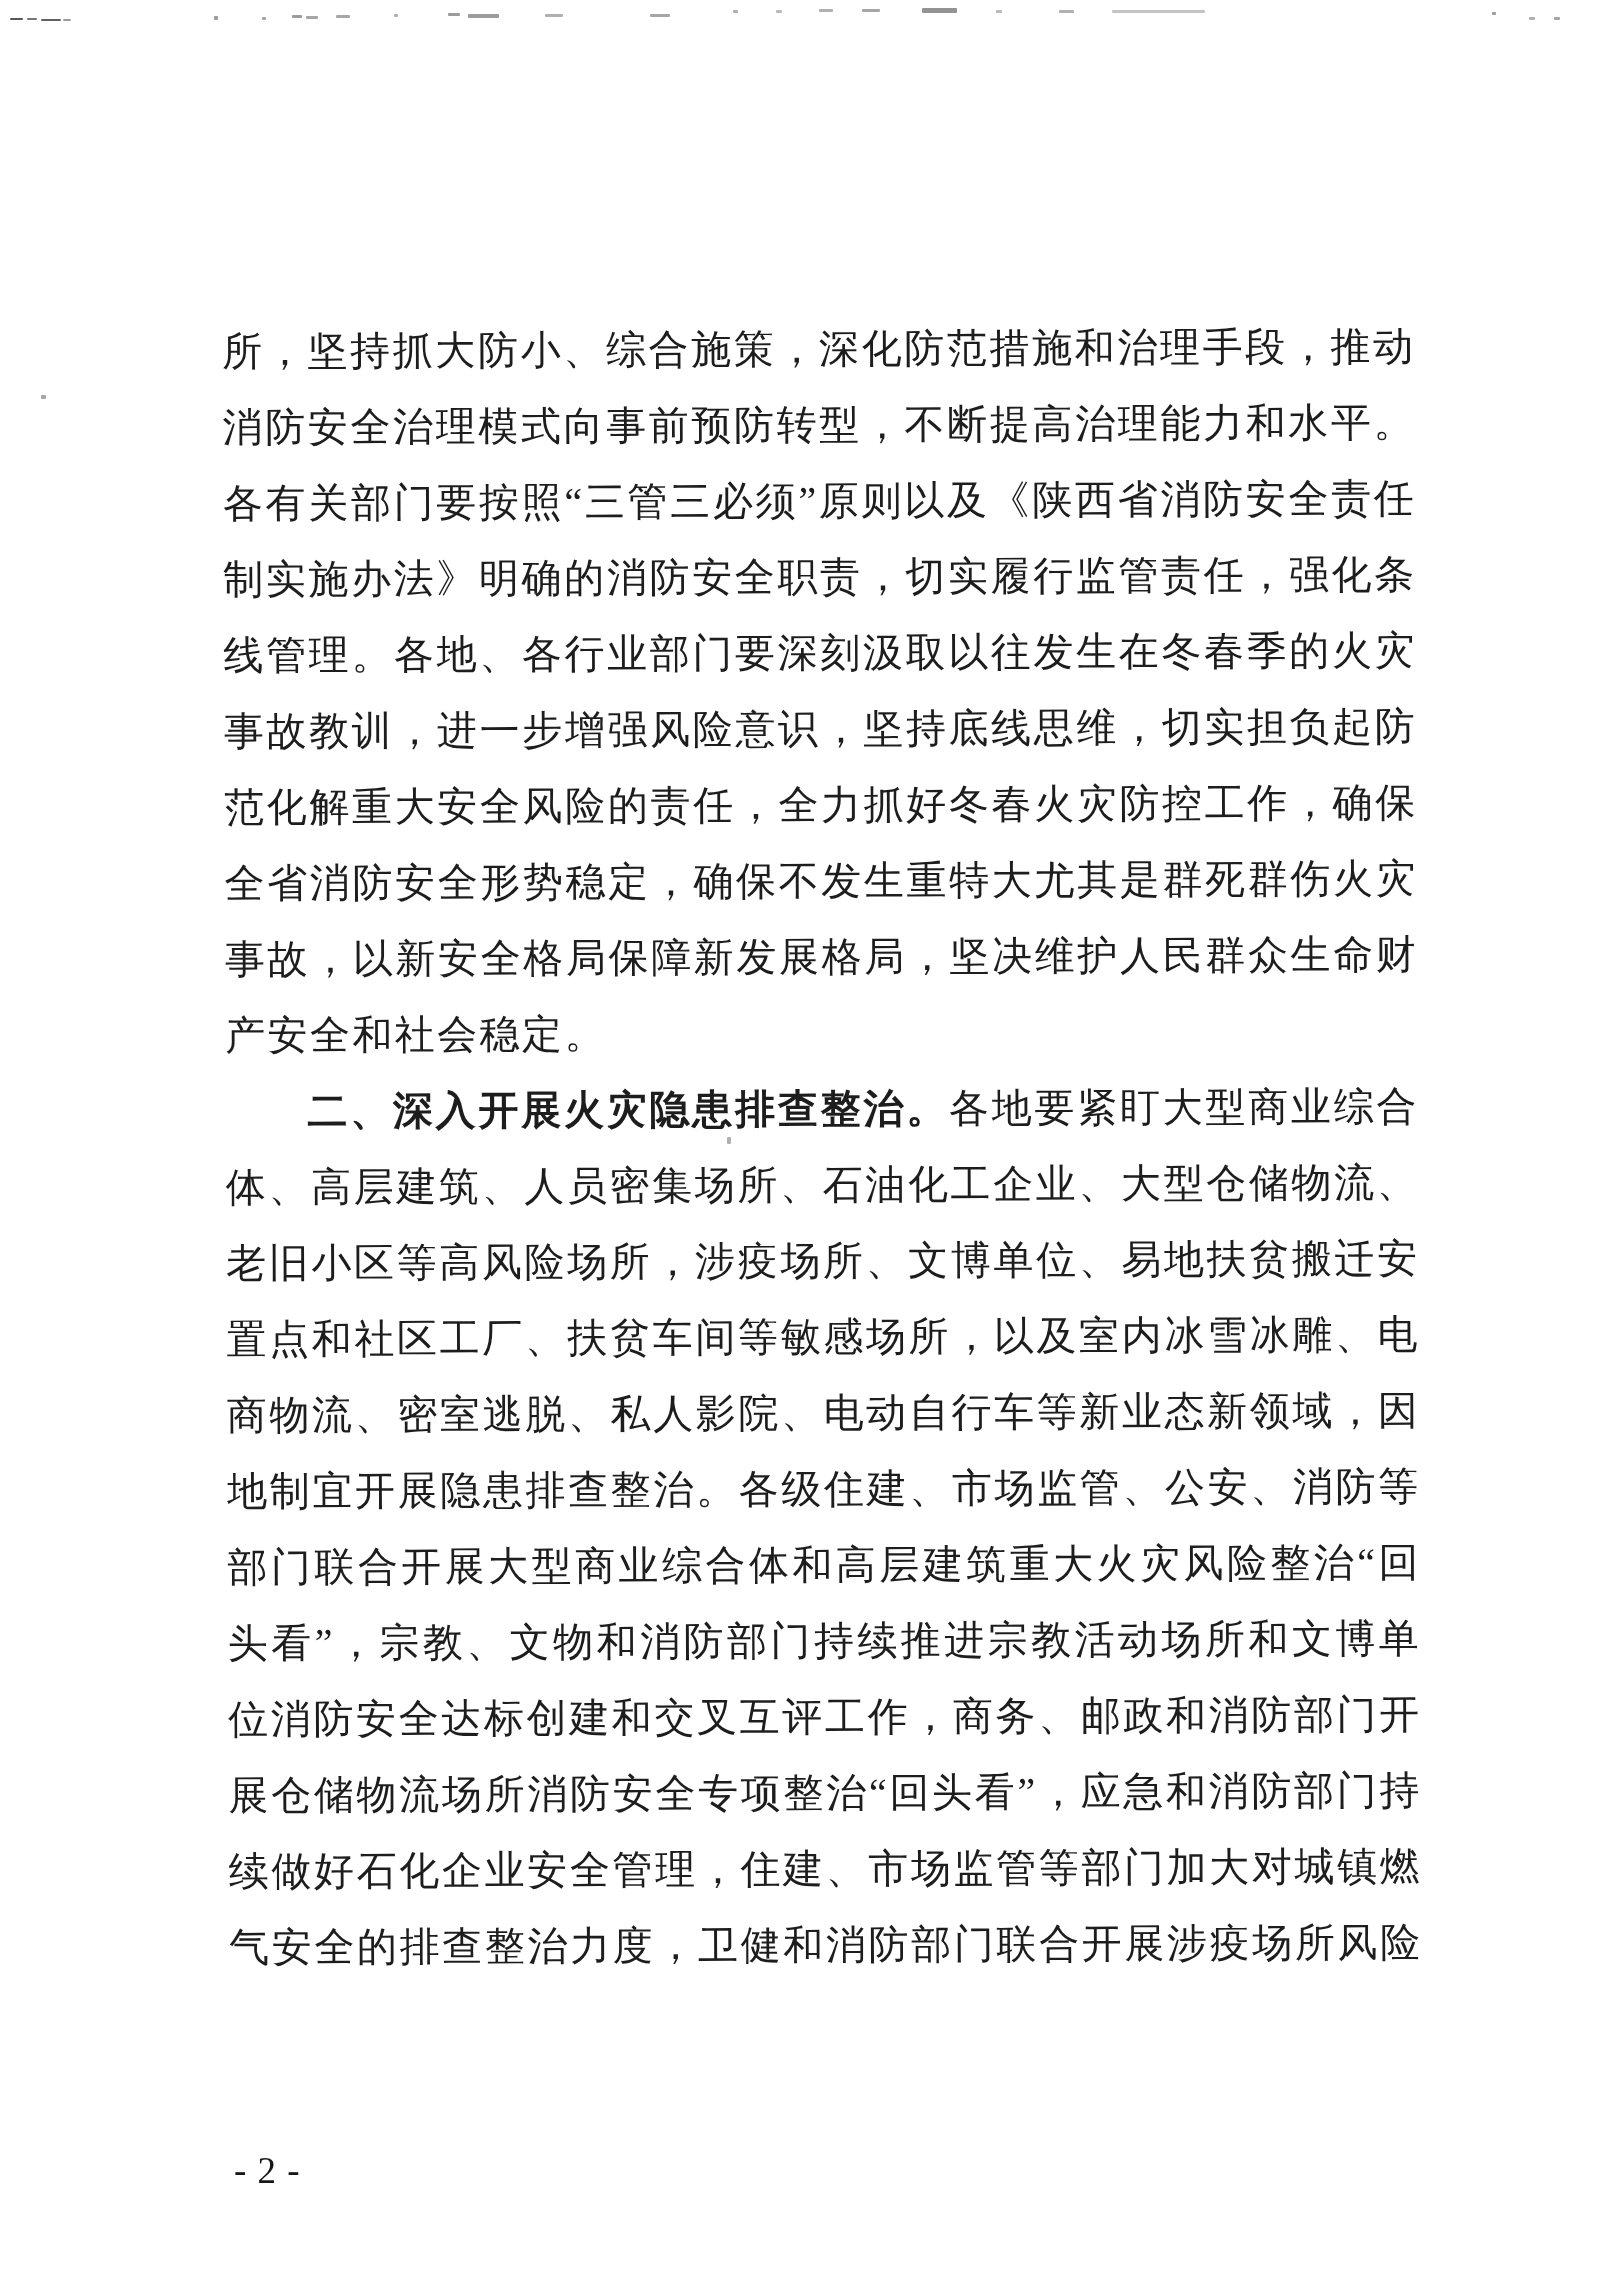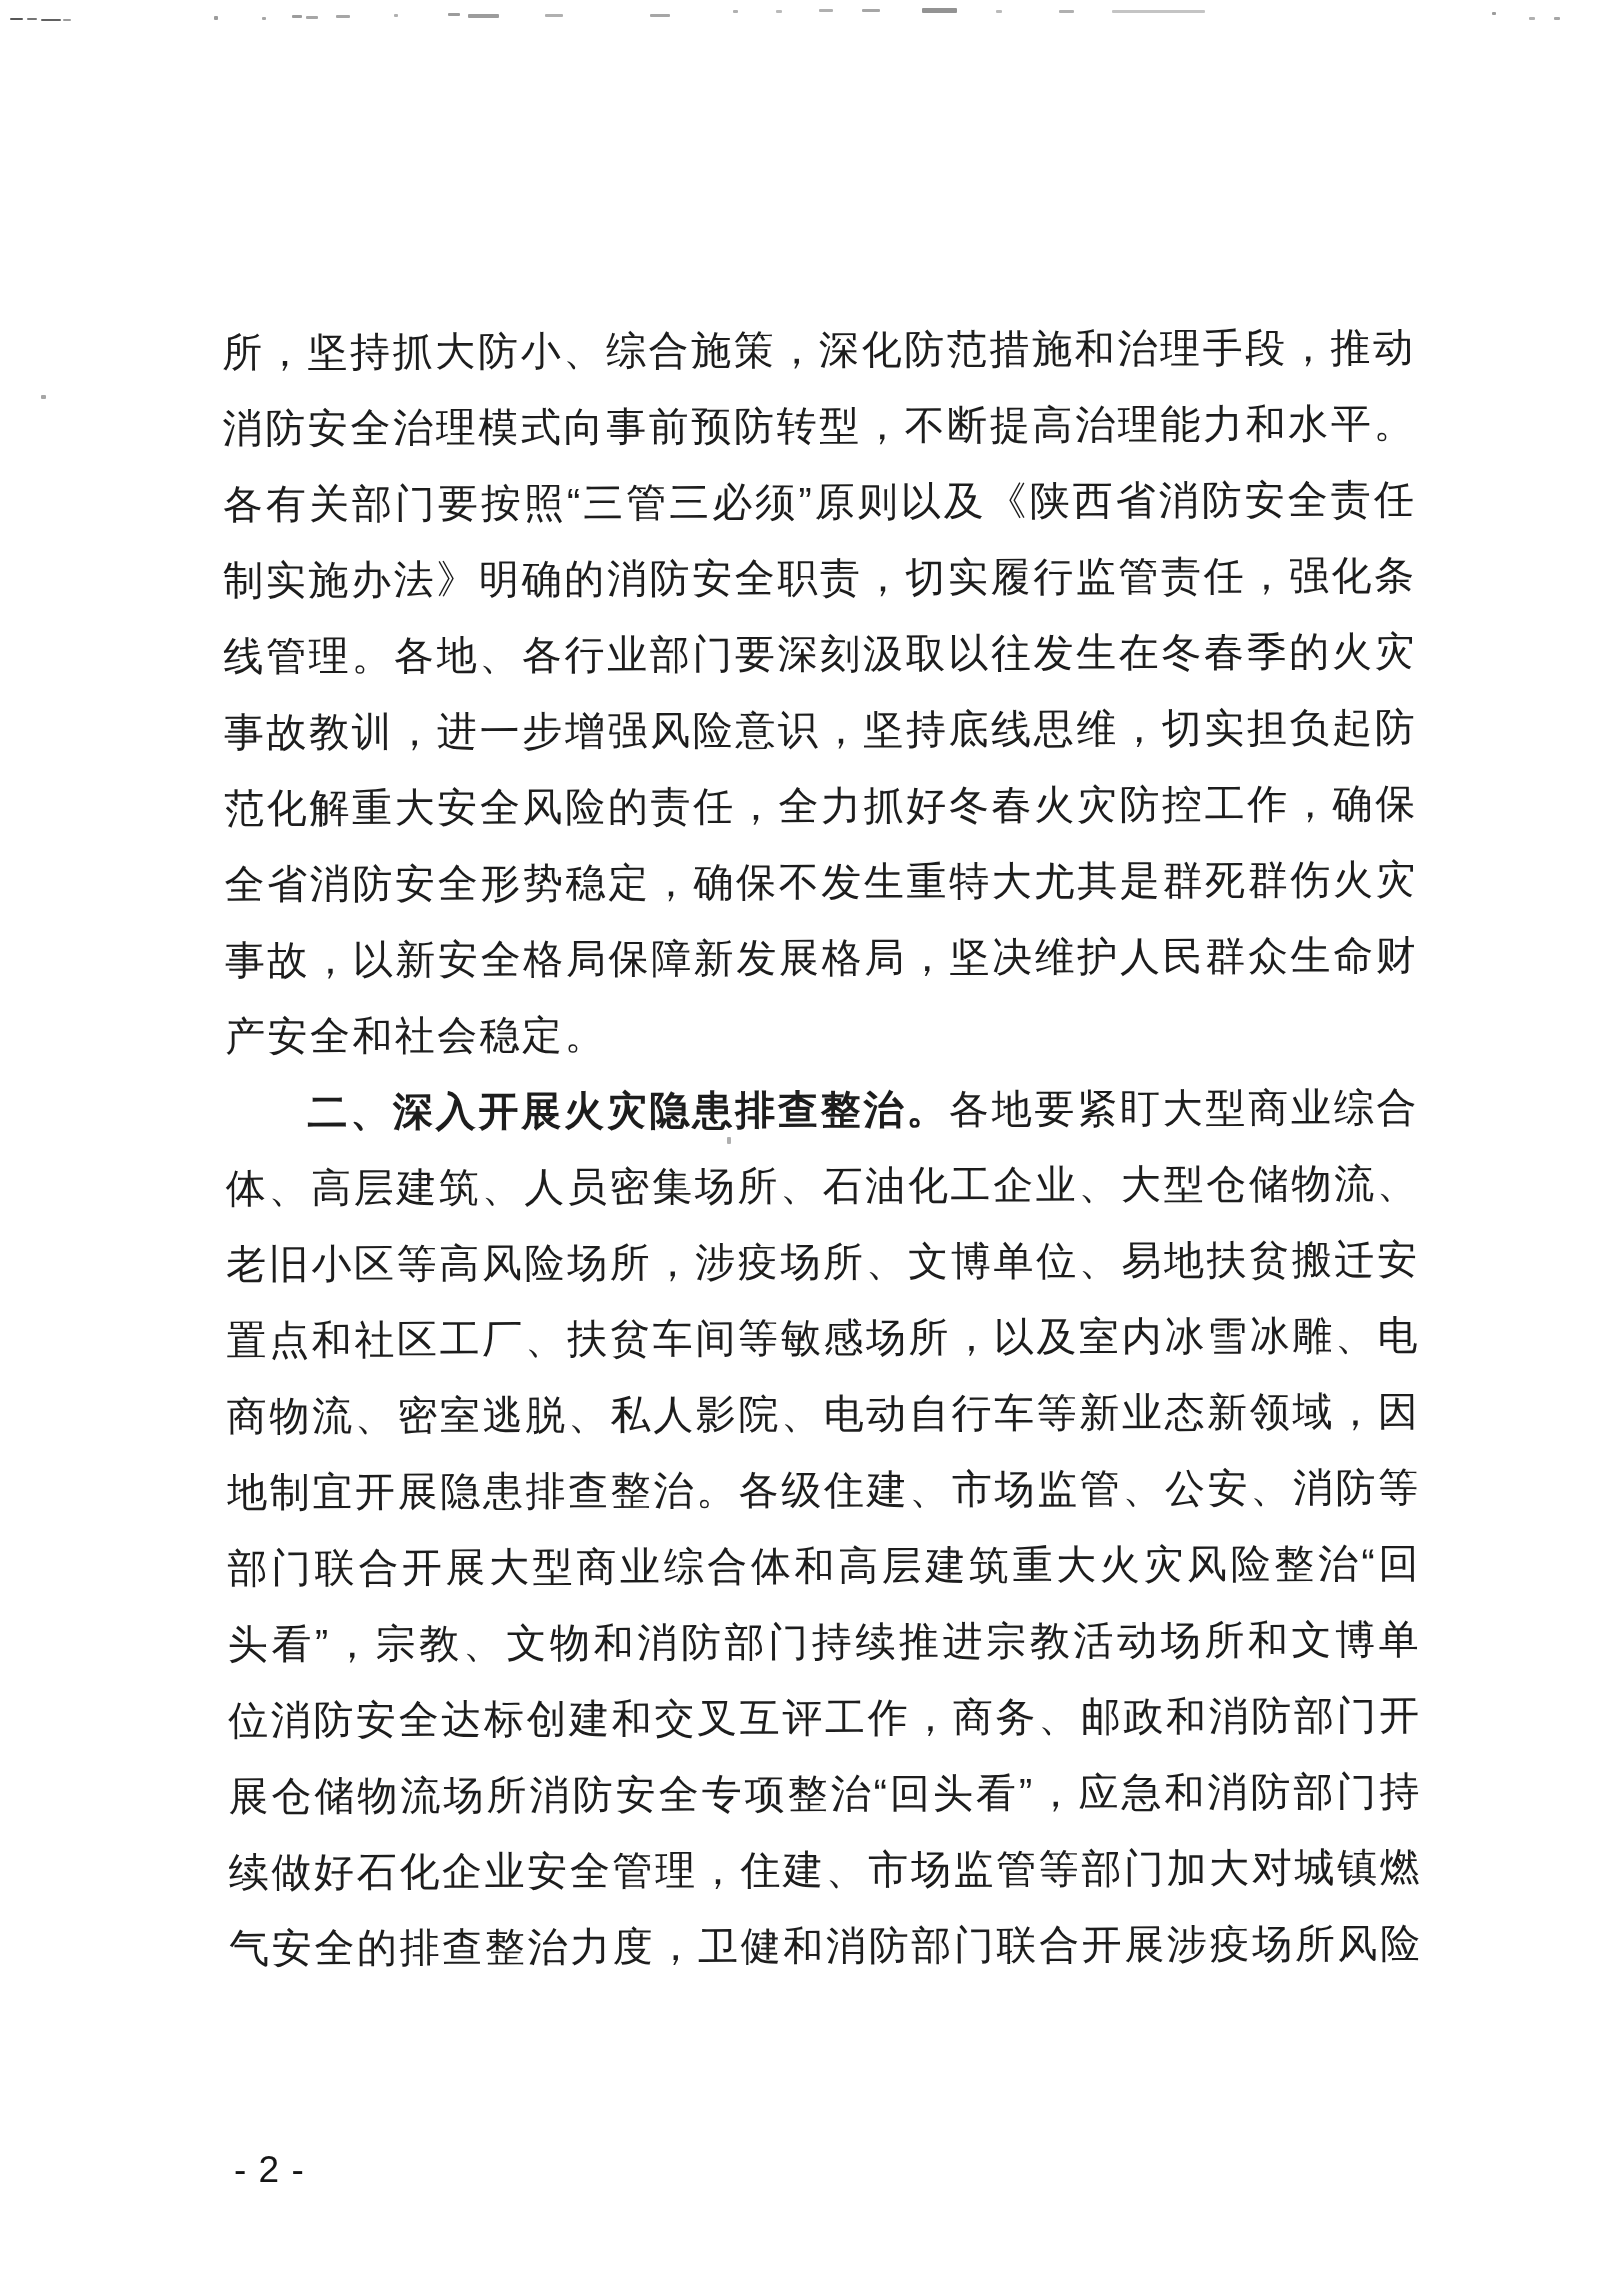--- a/index.html
+++ b/index.html
@@ -6,21 +6,21 @@
     margin: 0;
     padding: 0;
     background: #ffffff;
   }
   .page {
     position: relative;
     width: 1620px;
     height: 2292px;
     background: #ffffff;
     overflow: hidden;
-    font-family: Liberation Sans, sans-serif;
+    font-family: Liberation Serif, serif;
     color: #1d1d1d;
   }
   
   .text-block {
     position: absolute;
     left: 222px;
     top: 314px;
     width: 1191px;
     font-size: 40px;
     transform: rotate(-0.25deg);

